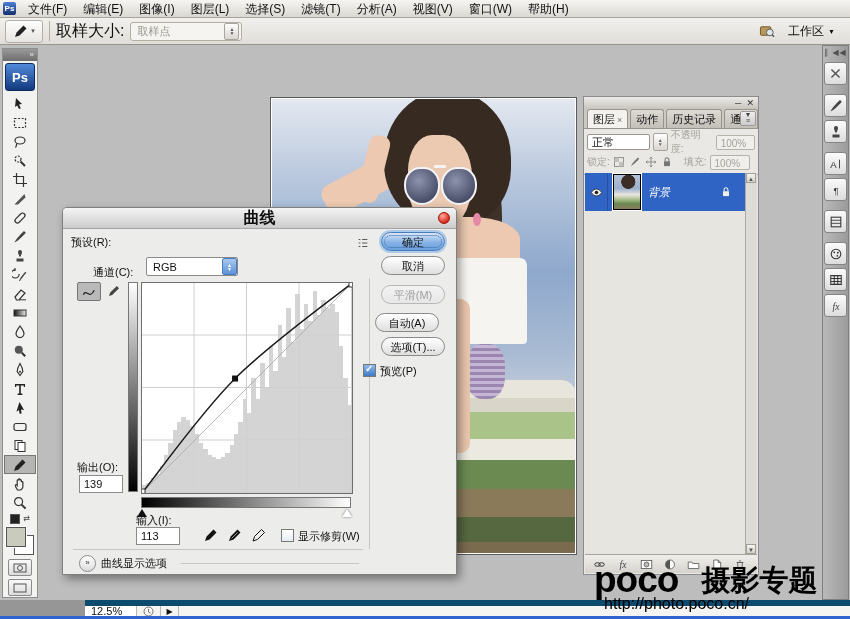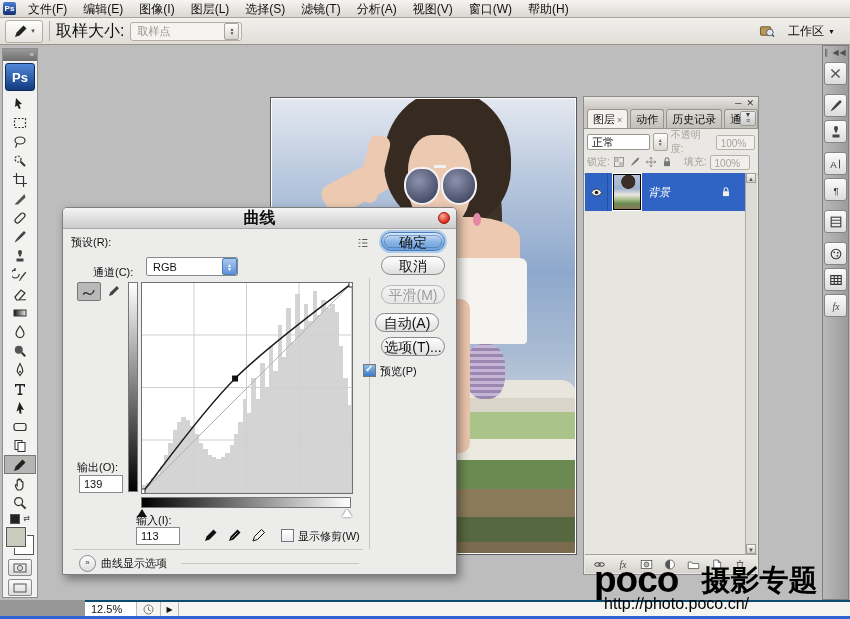--- a/index.html
+++ b/index.html
@@ -73,21 +73,21 @@
   .dialog{left:62px;top:207px;width:395px;height:368px;background:#ececeb;border:1px solid #7f7f7f;
           border-radius:5px 5px 0 0;box-shadow:3px 4px 10px rgba(0,0,0,.4);box-sizing:border-box;z-index:10;}
   .dlg-title{position:relative;height:20px;background:linear-gradient(#f4f4f4,#cccccc);border-bottom:1px solid #a5a5a5;
              border-radius:4px 4px 0 0;text-align:center;font-weight:bold;line-height:20px;font-size:16px;}
   .dlg-close{position:absolute;right:6px;top:4px;width:12px;height:12px;border-radius:50%;
              background:radial-gradient(circle at 35% 30%,#ffab9b,#d9281b 72%);border:1px solid #9e1508;box-sizing:border-box;}
   .dlg-label{position:absolute;line-height:19px;}
   .dlg-select{position:absolute;height:19px;background:#fff;border:1px solid #8a8a8a;border-radius:2px;
               display:flex;align-items:center;justify-content:space-between;padding-left:6px;box-sizing:border-box;}
   .pill{position:absolute;width:64px;height:19px;border:1px solid #8a8a8a;border-radius:10px;
-        background:linear-gradient(#ffffff,#dfdfdf);text-align:center;line-height:18px;box-sizing:border-box;font-size:14px;}
+        background:linear-gradient(#ffffff,#dfdfdf);text-align:center;line-height:18px;box-sizing:border-box;font-size:11px;}
   .pill.primary{background:linear-gradient(#d8e8f9,#86b2e5 55%,#6aa0dc);border:1px solid #4a7cba;
                 box-shadow:0 0 0 2px #adcbe9;outline:1px dotted #39639a;outline-offset:-4px;}
   .pill.disabled{color:#9e9e9e;background:linear-gradient(#f3f3f3,#e7e7e7);border-color:#b8b8b8;}
   .plot{position:absolute;left:78px;top:74px;width:210px;height:210px;background:#fff;border:1px solid #6f6f6f;}
   .plot .grid{position:absolute;inset:0;
      background-image:linear-gradient(#cfcfcf 1px,transparent 1px),linear-gradient(90deg,#cfcfcf 1px,transparent 1px);
      background-size:52.5px 52.5px;background-position:-1px -1px;}
   .hist{position:absolute;inset:0;display:flex;align-items:flex-end;}
   .hist div{flex:1 0 auto;background:#d4d4d4;}
   .vgrad{position:absolute;left:65px;top:74px;width:10px;height:210px;border:1px solid #777;
@@ -135,21 +135,21 @@
      background:radial-gradient(circle at 55% 20%,#3a2e26 0 22%,transparent 24%),
      linear-gradient(180deg,#b6c4da 0%,#9db0cc 40%,#e9e7e0 58%,#a9bd8a 72%,#6b8a52 84%,#8a7a5a 100%);}
   .layer-name{flex:1;font-style:italic;font-size:11px;}
   .vscroll{position:absolute;right:1px;top:76px;bottom:20px;width:11px;background:#dcdbd6;border-left:1px solid #aeaba4;}
   .vs-btn{position:absolute;left:0;width:10px;height:10px;font-size:6px;text-align:center;line-height:10px;color:#555;
           background:linear-gradient(#f4f4f2,#d2d0ca);border:1px solid #a39f98;box-sizing:border-box;}
   .panel-bottom{position:absolute;left:1px;right:1px;bottom:1px;height:19px;background:linear-gradient(#f0efec,#d6d3cd);
                 border-top:1px solid #a5a29b;display:flex;align-items:center;gap:9px;padding:0 7px;box-sizing:border-box;}
   
   .statusbar{left:0;top:600px;width:850px;height:16px;background:#969696;display:flex;align-items:stretch;}
-  .sb-fill{background:#f4f4f2;border-top:2px solid #0c4a6e;display:flex;align-items:center;box-sizing:border-box;}
+  .sb-fill{background:#f4f4f2;border-top:6px solid #0c4a6e;display:flex;align-items:center;box-sizing:border-box;}
   .sb-cell{border-right:1px solid #b8b8b6;height:100%;display:flex;align-items:center;padding:0 6px;box-sizing:border-box;}
   .bottomline{left:0;top:616px;width:850px;height:3px;background:#2f63cf;}
   
   .watermark{left:594px;top:561px;z-index:60;color:#000;line-height:1;}
   .wm-top{display:flex;align-items:flex-end;gap:23px;}
   .wm-brand{font-size:37px;font-weight:bold;letter-spacing:-1px;}
   .wm-suffix{font-size:29px;font-weight:bold;padding-bottom:3px;}
   .wm-url{font-size:16px;margin:-2px 0 0 10px;}
   svg{display:block;}
 </style>

